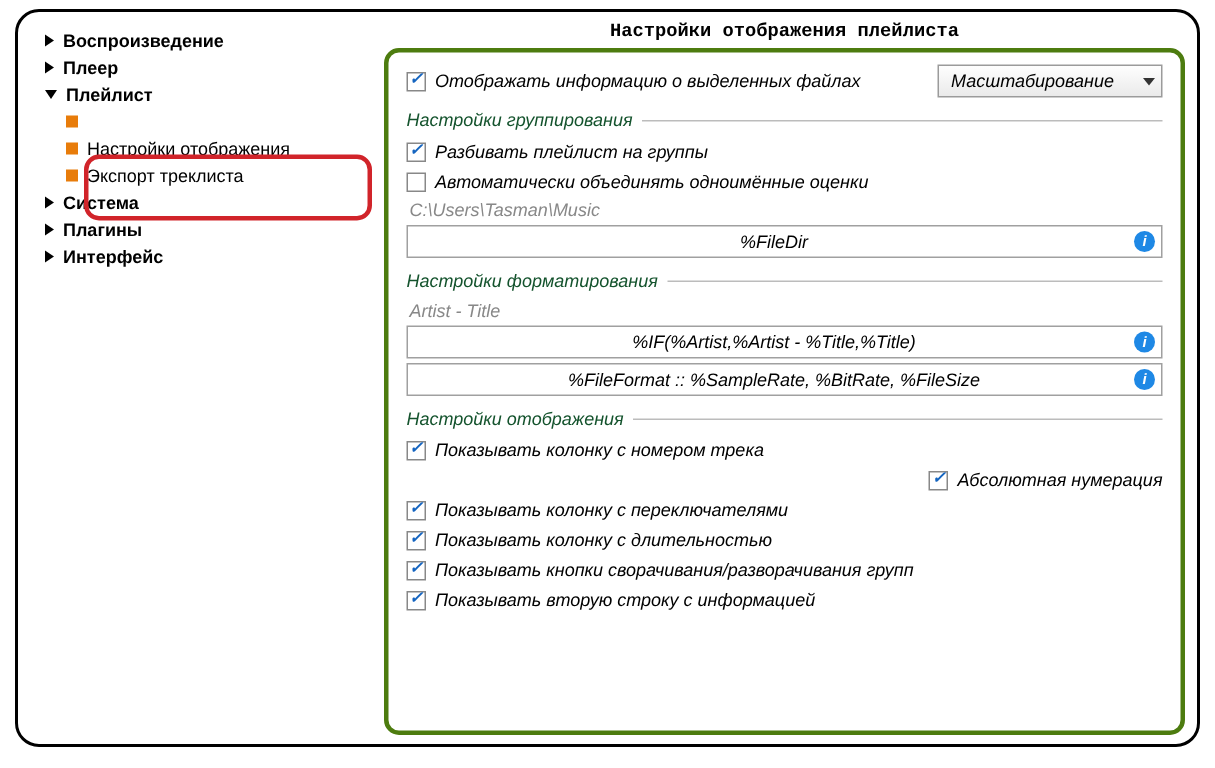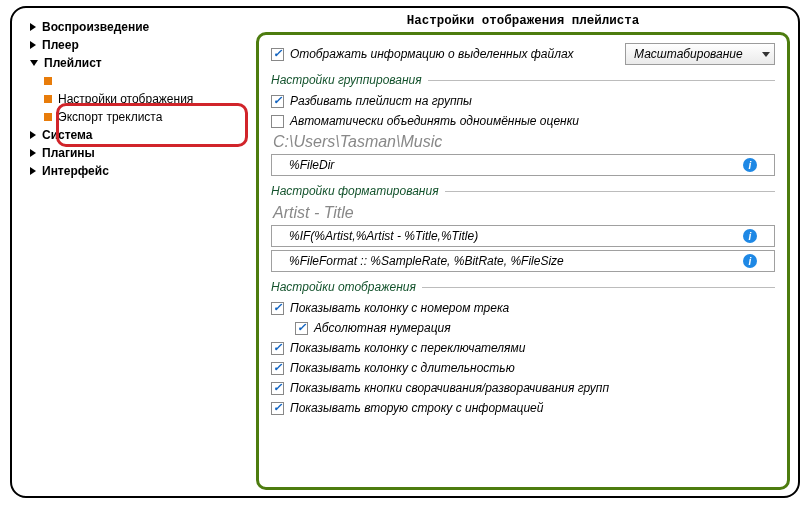--- a/index.html
+++ b/index.html
@@ -83,21 +83,21 @@
     align-items: center;
     justify-content: space-between;
     margin-bottom: 8px;
   }
   .chk-row {
     display: flex;
     align-items: center;
     gap: 6px;
     line-height: 20px;
   }
-  .chk-row.idt { margin-left: 24px; }
+  .chk-row.idt { margin-left: 24px; justify-content: flex-end; }
   .chk {
     width: 13px; height: 13px;
     border: 1px solid #888;
     background: #fff;
     display: inline-flex;
     align-items: center;
     justify-content: center;
     font-size: 11px;
     line-height: 11px;
   }
@@ -138,32 +138,33 @@
     gap: 6px;
   }
   .fs-line .rule {
     flex: 1;
     height: 1px;
     background: #bcbcbc;
   }
   .fs-body { padding: 4px 0 0 0; }
   .hint {
     color: #888;
-    font-size: 16px;
+    font-size: 12px;
     margin: 2px 0 2px 2px;
   }
   .fld {
     height: 22px;
     border: 1px solid #a0a0a0;
     background: #fff;
     display: flex;
     align-items: center;
     justify-content: space-between;
-    padding: 0 17px;
+    padding: 0 4px;
     margin: 3px 0;
+    text-align: center;
   }
   .fld span.val { flex: 1; white-space: nowrap; overflow: hidden; }
   .info-dot {
     width: 14px; height: 14px;
     border-radius: 50%;
     background: #1e88e5;
     color: #fff;
     font-weight: bold;
     font-size: 10px;
     display: inline-flex;

